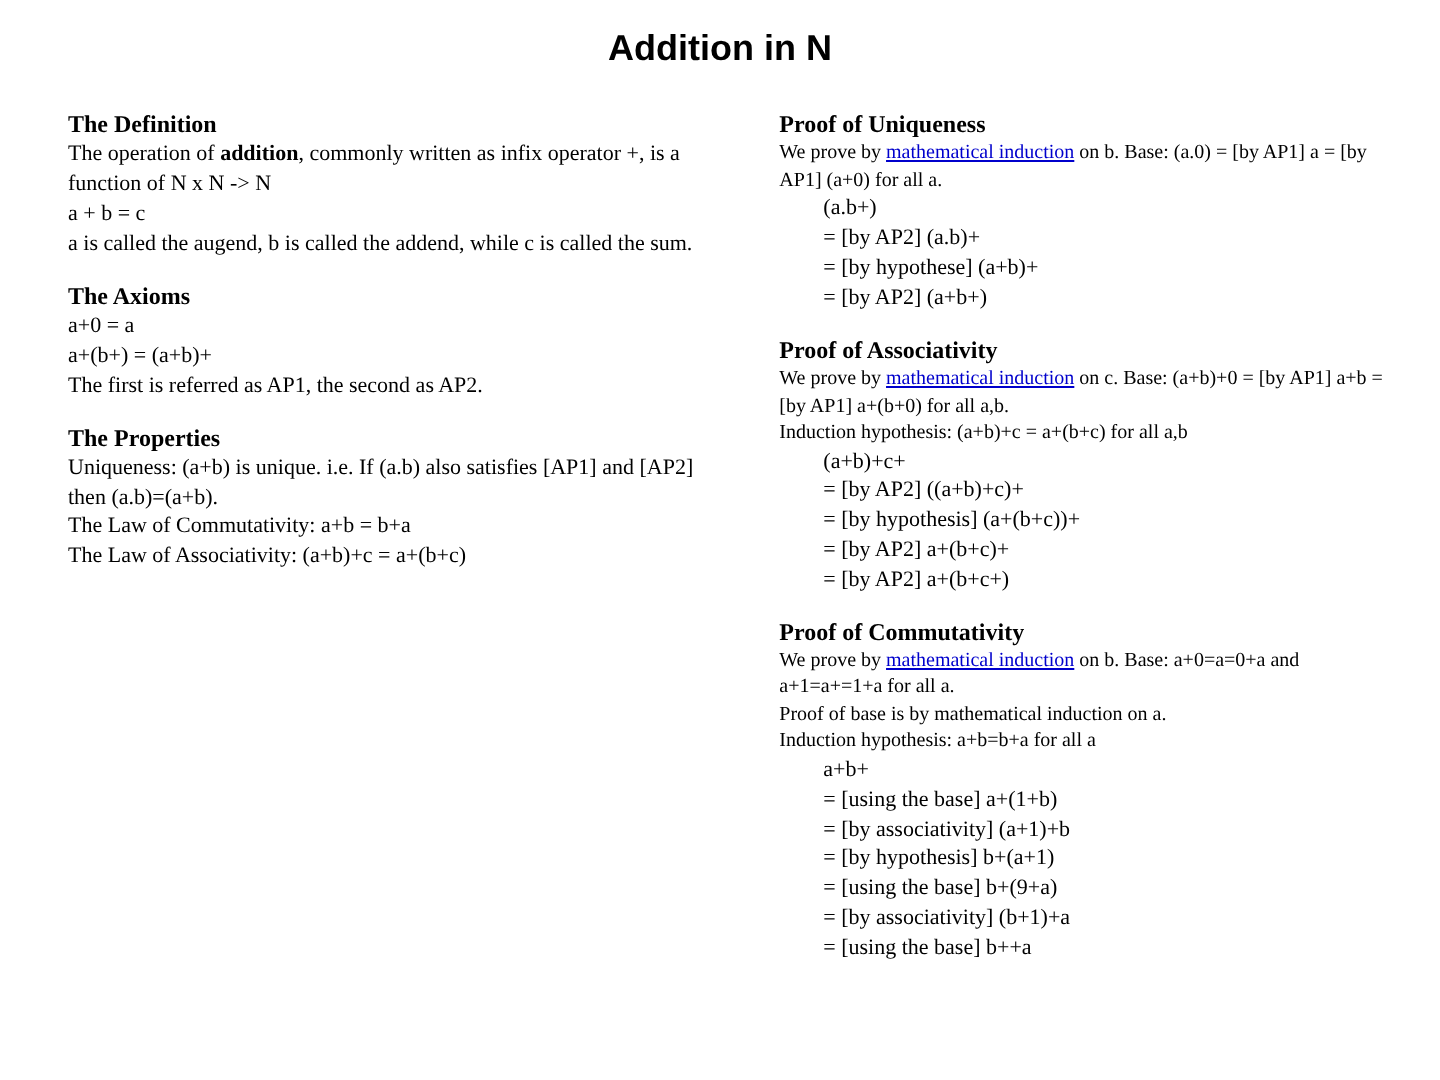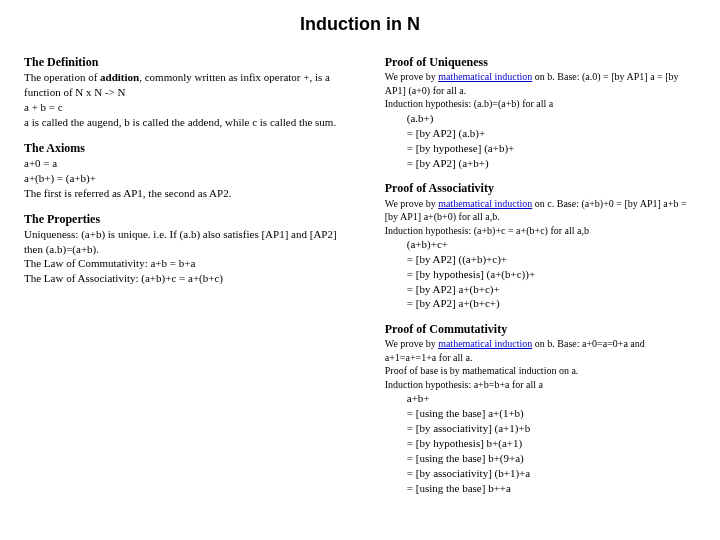--- a/index.html
+++ b/index.html
@@ -17,36 +17,37 @@
   h1 {
     text-align: center;
     font-family: Arial, sans-serif;
     font-weight: bold;
     font-size: 18px;
     margin: 0 0 12px 0;
   }
   .cols {
     display: flex;
     gap: 34px;
+    margin-left: 10px;
   }
   .col { flex: 1; }
   .col-left { flex: 1.05; }
   .hdr {
     font-weight: bold;
     font-size: 12px;
     margin-top: 6px;
   }
   .small { font-size: 10px; }
   .indent { margin-left: 22px; }
   a { color: #0000cc; }
 </style>
 </head>
 <body>
 
-<h1>Induction in N</h1>
+<h1>Addition in N</h1>
 
 <div class="cols">
 
   <div class="col col-left">
     <div class="hdr">The Definition</div>
     <div>
       <span>The operation of </span><b>addition</b><span>, commonly written as infix operator +, is a function of N x N -&gt; N</span>
     </div>
     <div>a + b = c</div>
     <div>a is called the augend, b is called the addend, while c is called the sum.</div>
@@ -62,21 +63,20 @@
     <div>The Law of Commutativity: a+b = b+a</div>
     <div>The Law of Associativity: (a+b)+c = a+(b+c)</div>
   </div>
 
   <div class="col">
 
     <div class="hdr">Proof of Uniqueness</div>
     <div class="small">
       <span>We prove by </span><a href="#">mathematical induction</a><span> on b. Base: (a.0) = [by AP1] a = [by AP1] (a+0) for all a.</span>
     </div>
-    <div class="small">Induction hypothesis: (a.b)=(a+b) for all a</div>
     <div class="indent">(a.b+)</div>
     <div class="indent">= [by AP2] (a.b)+</div>
     <div class="indent">= [by hypothese] (a+b)+</div>
     <div class="indent">= [by AP2] (a+b+)</div>
 
     <div class="hdr" style="margin-top:10px">Proof of Associativity</div>
     <div class="small">
       <span>We prove by </span><a href="#">mathematical induction</a><span> on c. Base: (a+b)+0 = [by AP1] a+b = [by AP1] a+(b+0) for all a,b.</span>
     </div>
     <div class="small">Induction hypothesis: (a+b)+c = a+(b+c) for all a,b</div>

